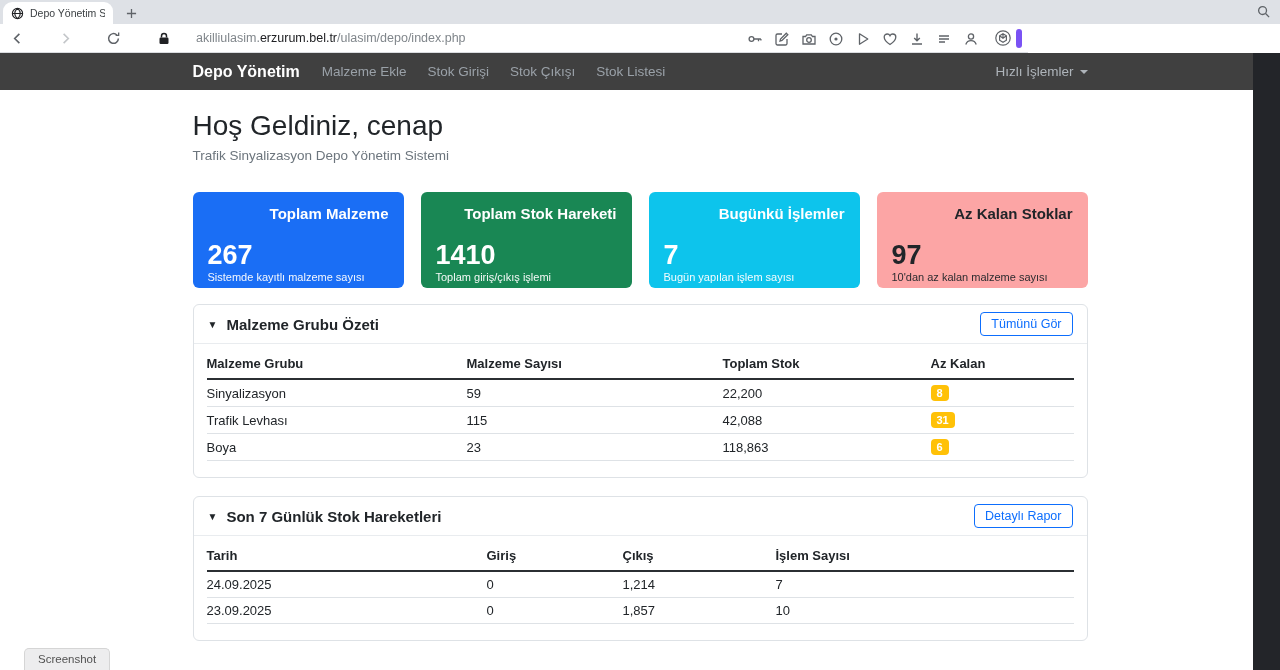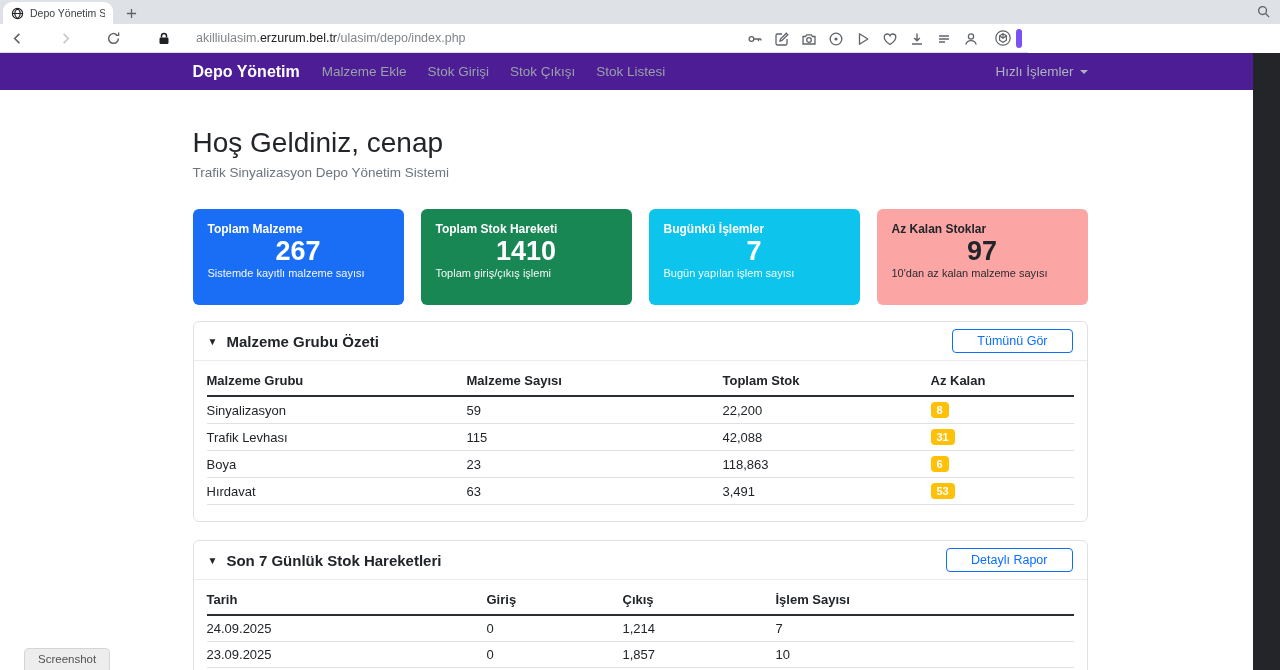--- a/index.html
+++ b/index.html
@@ -30,50 +30,50 @@
   .lockwrap { margin-left:14px; margin-right:6px; }
   .urltext { font-size:12.5px; white-space:nowrap; }
   .url-dim { color:#80868b; }
   .url-host { color:#202124; }
   .tool-icons { position:absolute; right:48px; top:0; height:29px; display:flex; align-items:center; gap:9px; }
   .ticon { width:18px; height:18px; display:flex; align-items:center; justify-content:center; }
   .ext-btn { position:absolute; right:16px; top:5px; }
   .avatar-pill { position:absolute; right:6px; top:5px; width:6px; height:19px; border-radius:3px; background:#7a52f4; }
 
   
-  .site-nav { position:absolute; top:53px; left:0; width:1280px; height:37px; background:#4c1d95; z-index:3; }
+  .site-nav { position:absolute; top:53px; left:0; width:1280px; height:37px; background:#404040; z-index:3; }
   .site-nav-inner { width:895px; margin:0 auto; height:100%; display:flex; align-items:center; }
   .brand { color:#fff; font-size:16px; font-weight:700; margin-right:22px; }
   .navlink { color:#9aa1a8; font-size:13.5px; margin-right:21px; cursor:pointer; }
   .nav-dd { margin-left:auto; color:#aeb4ba; font-size:13.5px; display:flex; align-items:center; gap:6px; cursor:pointer; }
   .dd-caret { width:0; height:0; border-left:4px solid transparent; border-right:4px solid transparent; border-top:4px solid #aeb4ba; }
 
   
   .page { position:absolute; top:90px; left:0; width:1280px; height:580px; background:#fff; }
   .container { width:895px; margin:0 auto; }
-  .hero-title { font-size:28px; font-weight:500; color:#212529; margin:37px 0 6px 0; }
+  .hero-title { font-size:28px; font-weight:500; color:#212529; margin:20px 0 6px 0; }
   .hero-sub { font-size:13.5px; color:#6c757d; margin:0; }
 
   .cards-row { display:flex; gap:17px; margin-top:29px; }
   .stat-card { width:211px; height:96px; border-radius:6px; padding:13px 15px; color:#fff; }
   .stat-card.c-blue { background:#1a6ef5; }
   .stat-card.c-green { background:#198754; }
   .stat-card.c-cyan { background:#0dc4ec; }
   .stat-card.c-yellow { background:#fca5a5; color:#212529; }
-  .stat-title { font-size:12px; font-weight:700; }
-  .stat-value { font-size:27px; font-weight:700; line-height:1.15; margin-top:0;text-align:center; }
+  .stat-title { font-size:15px; font-weight:700;text-align:right; }
+  .stat-value { font-size:27px; font-weight:700; line-height:1.15; margin-top:18px; }
   .stat-sub { font-size:11px; opacity:.95; }
 
   .panel { border:1px solid #dee2e6; border-radius:6px; margin-top:16px; background:#fff; }
   .panel-header { display:flex; align-items:center; padding:7px 14px; border-bottom:1px solid #e9ecef; }
   .panel-caret { font-size:10px; margin-right:9px; color:#212529; }
   .panel-title { font-size:15px; font-weight:700; color:#212529; }
   .panel-btn {
     margin-left:auto; background:#fff; color:#0d6efd; border:1px solid #0d6efd;
-    border-radius:4px; font-size:12.5px; padding:4px 24px; cursor:pointer;
+    border-radius:4px; font-size:12.5px; padding:4px 10px; cursor:pointer;
     font-family:"Liberation Sans", sans-serif;
   }
   table.data { border-collapse:collapse; table-layout:fixed; width:calc(100% - 26px); margin:4px 13px 16px 13px; font-size:13px; }
   table.data th { text-align:left; font-weight:700; padding:8px 0 7px 0; border-bottom:2px solid #2b2f33; }
   table.data td { padding:5px 0; border-bottom:1px solid #dee2e6; color:#212529; }
   table.data tr:last-child td { border-bottom:1px solid #dee2e6; }
   .t1 .c1{width:260px}.t1 .c2{width:256px}.t1 .c3{width:208px}.t1 .c4{width:auto}
   .t2 .c1{width:280px}.t2 .c2{width:136px}.t2 .c3{width:153px}.t2 .c4{width:auto}
   .badge { display:inline-block; min-width:12px; text-align:center; padding:2px 6px; border-radius:4px;
     font-size:11px; font-weight:700; color:#fff; }
@@ -274,26 +274,20 @@
             <td>115</td>
             <td>42,088</td>
             <td><span class="badge badge-warn">31</span></td>
           </tr>
           <tr>
             <td>Boya</td>
             <td>23</td>
             <td>118,863</td>
             <td><span class="badge badge-warn">6</span></td>
           </tr>
-          <tr>
-            <td>Hırdavat</td>
-            <td>63</td>
-            <td>3,491</td>
-            <td><span class="badge badge-warn">53</span></td>
-          </tr>
         </tbody>
       </table>
     </div>
 
     <div class="panel" style="margin-top:18px;">
       <div class="panel-header">
         <span class="panel-caret">▼</span>
         <span class="panel-title">Son 7 Günlük Stok Hareketleri</span>
         <button class="panel-btn">Detaylı Rapor</button>
       </div>

